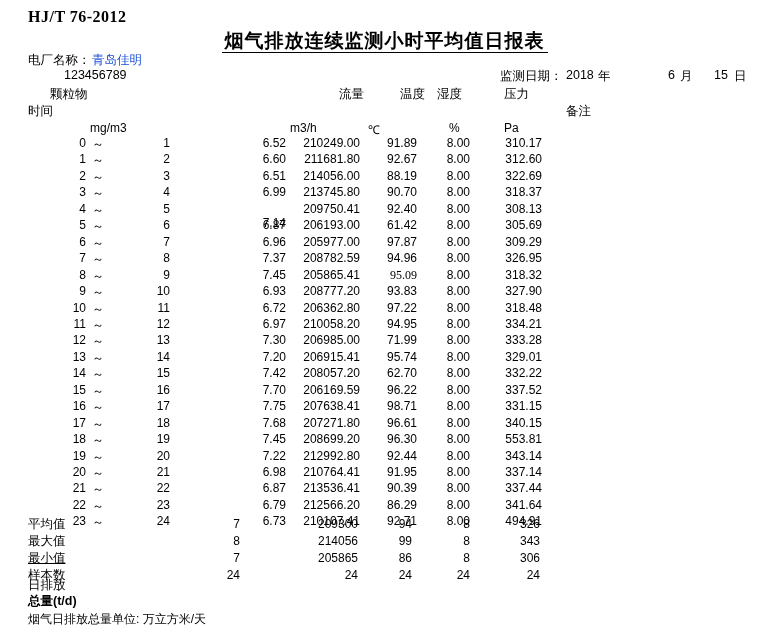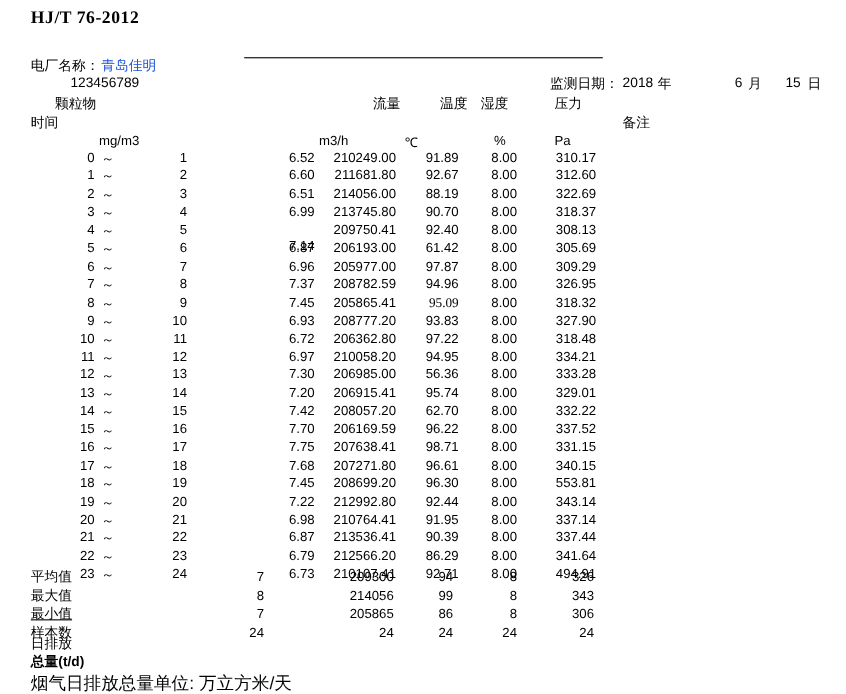--- a/index.html
+++ b/index.html
@@ -65,30 +65,31 @@
   }
   .tilde {
     position: absolute;
     font-size: 12px;
     font-family: "Liberation Sans", sans-serif;
   }
   .foot-note {
     position: absolute;
     left: 28px;
     top: 611px;
-    font-size: 16px;
+    font-size: 12px;
     font-family: "Liberation Sans", sans-serif;
   }
 </style>
 </head>
 <body>
 
 <div class="page">
 
   <div class="std-no">HJ/T 76-2012</div>
+  <div class="doc-title">烟气排放连续监测小时平均值日报表</div>
 
   <div class="hline" style="left:222px; top:52px; width:326px;"></div>
 
   <div class="lbl" style="left:28px; top:52px;">电厂名称：</div>
   <div class="lbl plant-name-val" style="left:92px; top:52px;">青岛佳明</div>
   <div class="lbl" style="left:64px; top:68px;">123456789</div>
 
   <div class="lbl" style="left:500px; top:68px;">监测日期：</div>
   <div class="lbl" style="left:566px; top:68px;">2018</div>
   <div class="lbl" style="left:598px; top:68px;">年</div>
@@ -232,21 +233,21 @@
         <div class="num r" style="left: 307px; top: 317px; width: 110px;">94.95</div>
         <div class="num r" style="left: 360px; top: 317px; width: 110px;">8.00</div>
         <div class="num r" style="left: 432px; top: 317px; width: 110px;">334.21</div>
       </div>
       <div>
         <div class="num r" style="left: 64px; top: 333px; width: 22px;">12</div>
         <div class="tilde" style="left: 92px; top: 333px;">～</div>
         <div class="num r" style="left: 146px; top: 333px; width: 24px;">13</div>
         <div class="num r" style="left: 176px; top: 333px; width: 110px;">7.30</div>
         <div class="num r" style="left: 250px; top: 333px; width: 110px;">206985.00</div>
-        <div class="num r" style="left: 307px; top: 333px; width: 110px;">56.36</div>
+        <div class="num r" style="left: 307px; top: 333px; width: 110px;">71.99</div>
         <div class="num r" style="left: 360px; top: 333px; width: 110px;">8.00</div>
         <div class="num r" style="left: 432px; top: 333px; width: 110px;">333.28</div>
       </div>
       <div>
         <div class="num r" style="left: 64px; top: 350px; width: 22px;">13</div>
         <div class="tilde" style="left: 92px; top: 350px;">～</div>
         <div class="num r" style="left: 146px; top: 350px; width: 24px;">14</div>
         <div class="num r" style="left: 176px; top: 350px; width: 110px;">7.20</div>
         <div class="num r" style="left: 250px; top: 350px; width: 110px;">206915.41</div>
         <div class="num r" style="left: 307px; top: 350px; width: 110px;">95.74</div>

